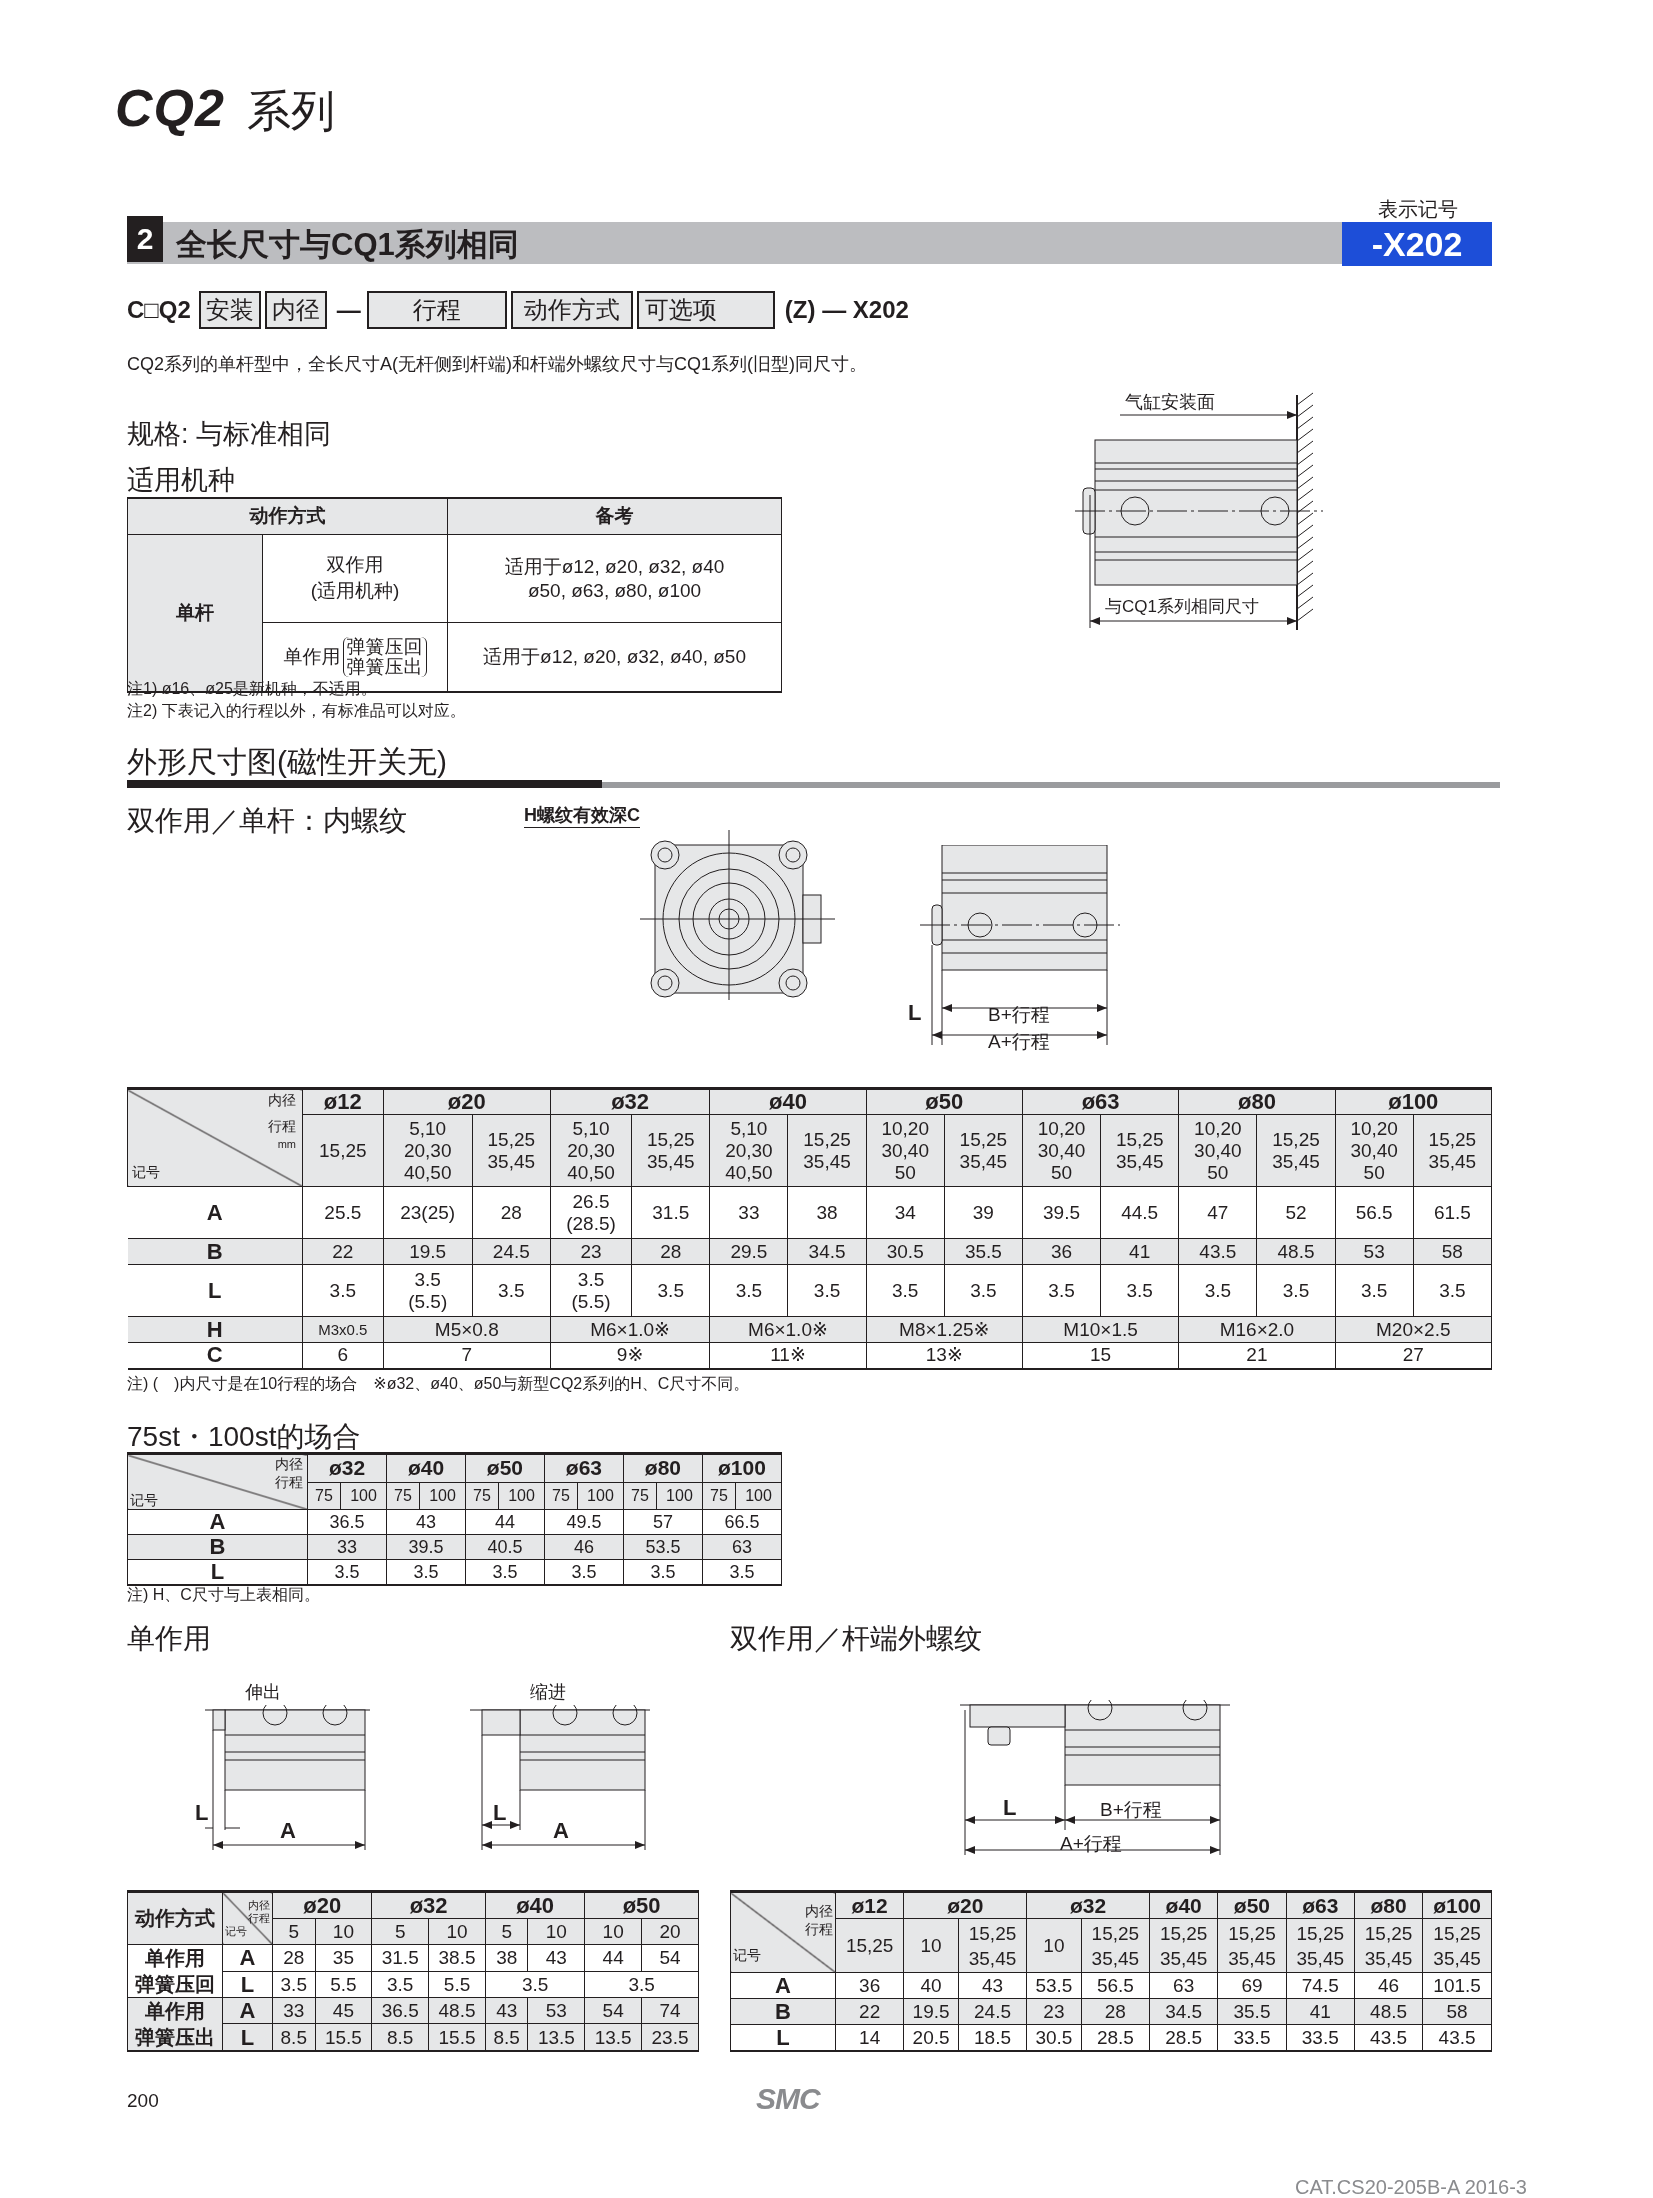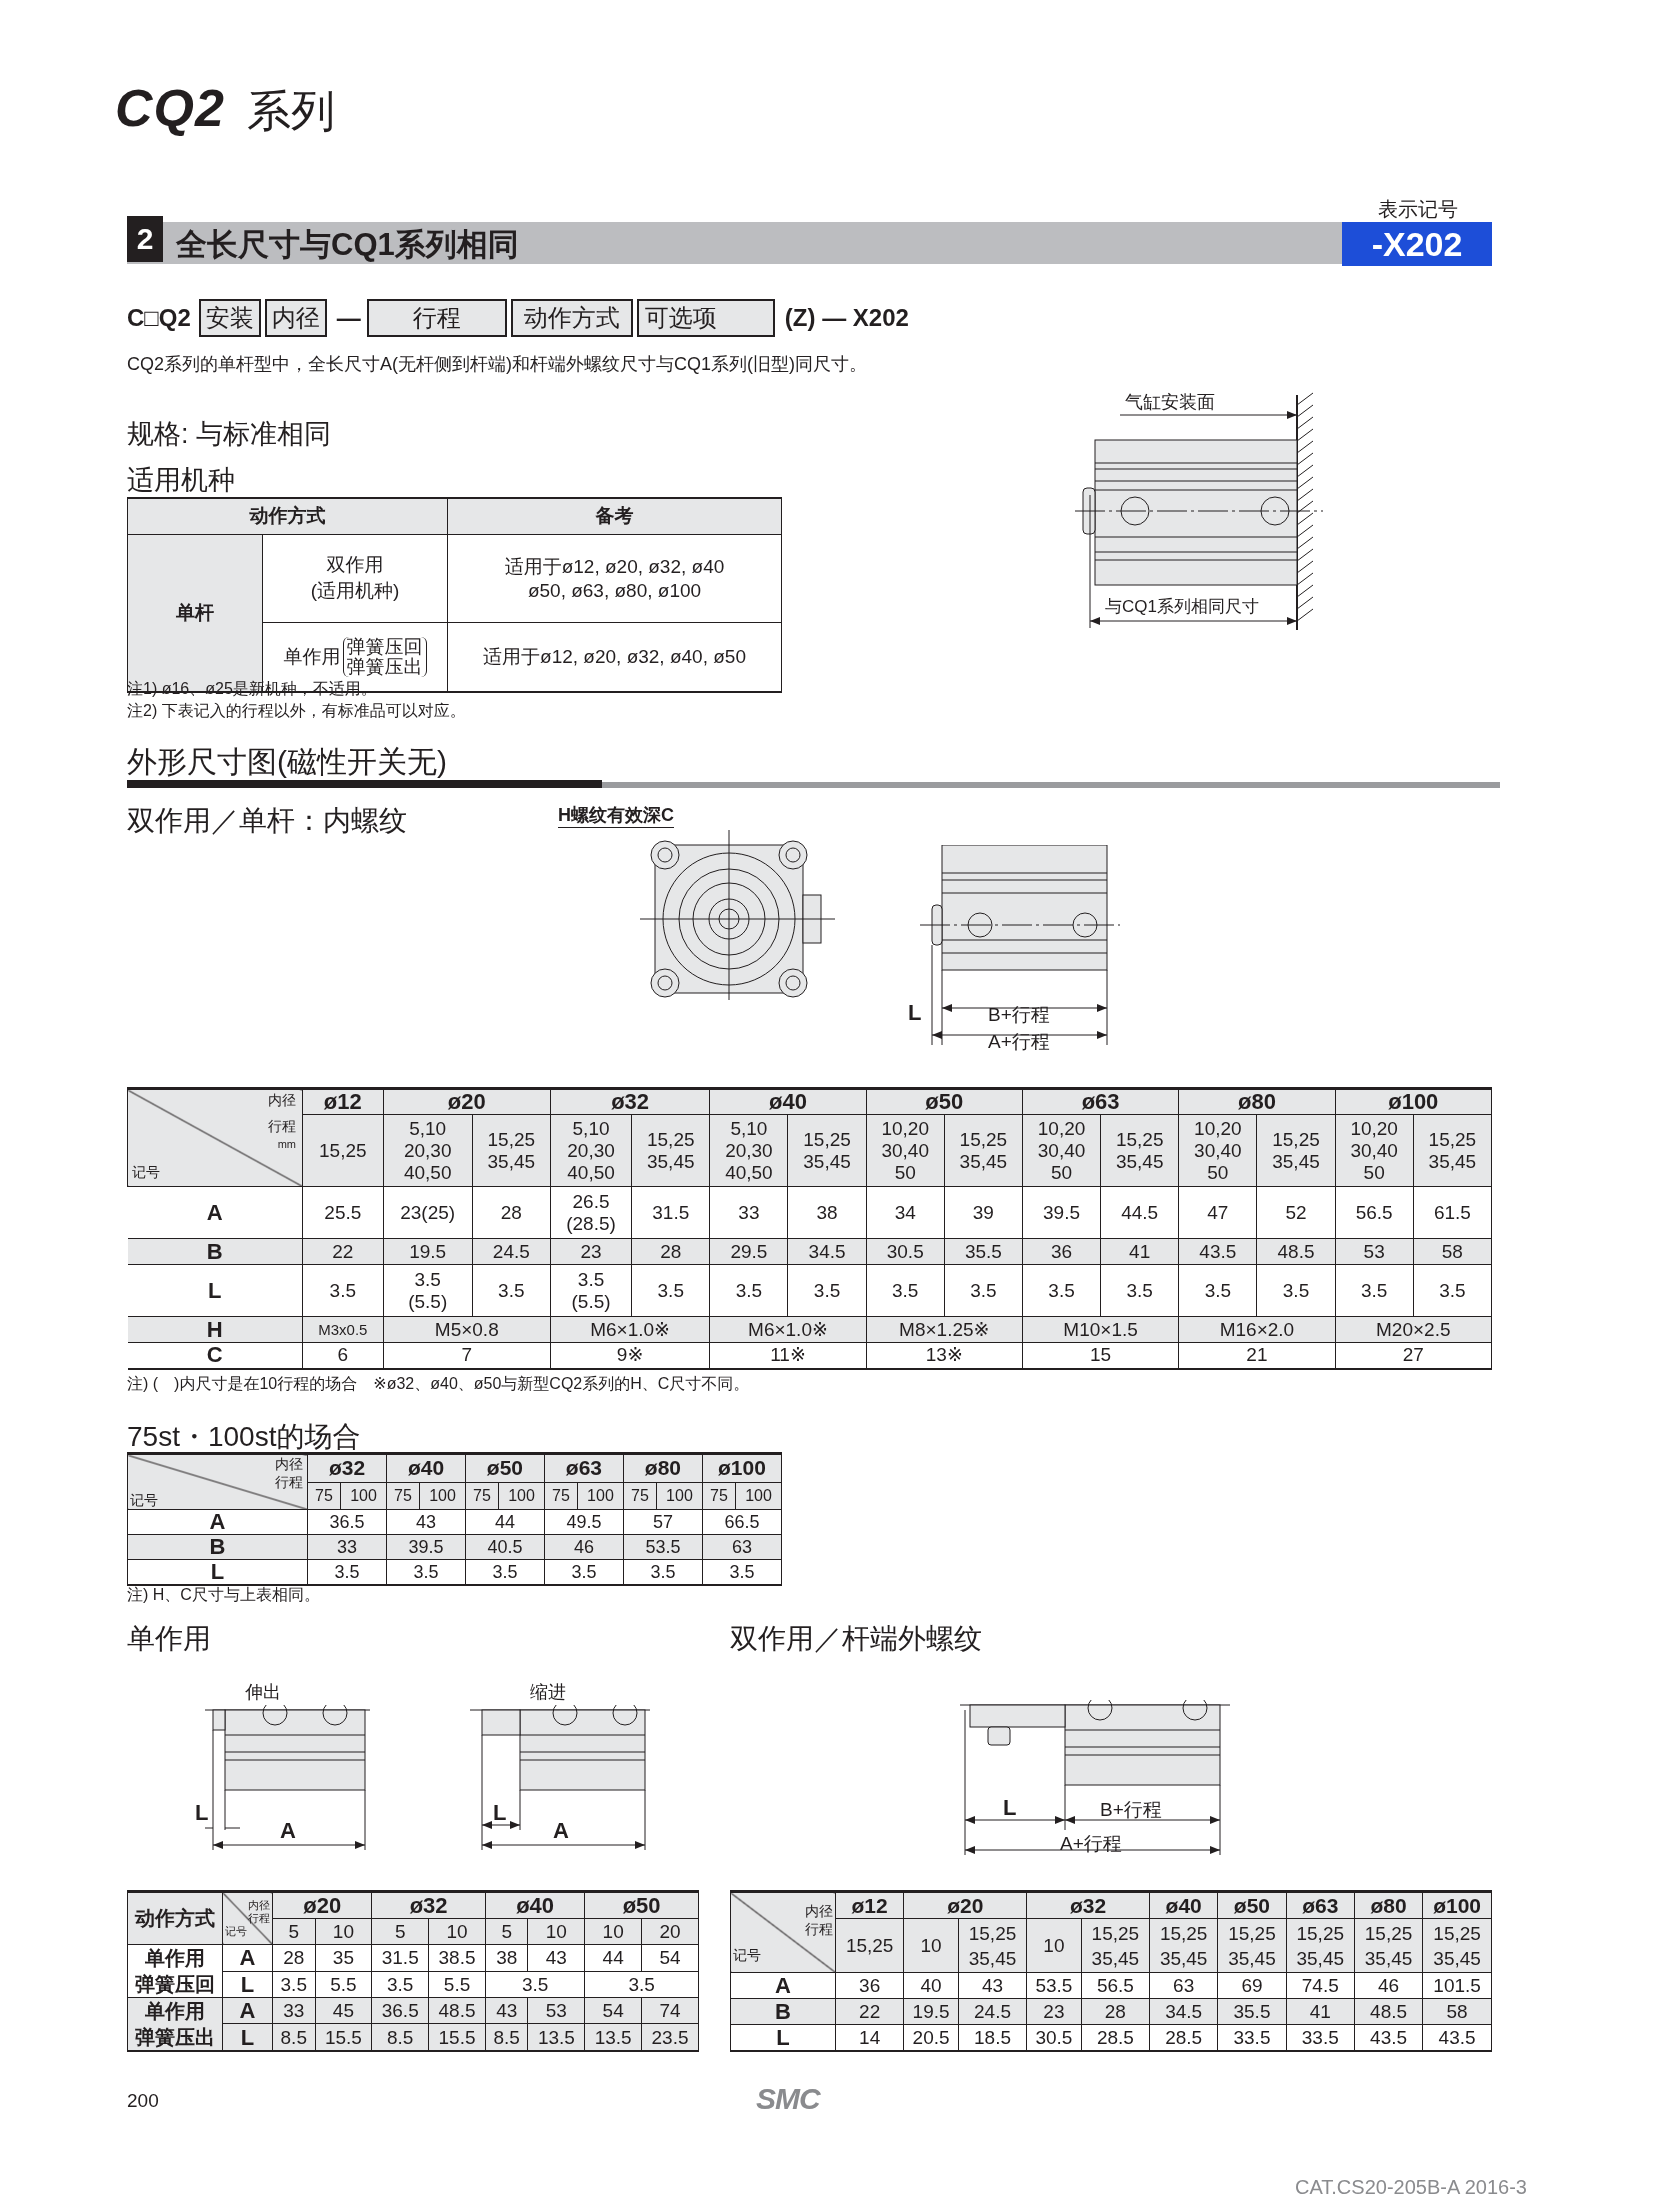--- a/index.html
+++ b/index.html
@@ -6,21 +6,21 @@
   body { width: 1653px; height: 2198px; background: #fff; position: relative; font-family: "Liberation Sans", "DejaVu Sans", sans-serif; color: #231f20; overflow: hidden; }
   .abs { position: absolute; }
   .page-title { left: 115px; top: 78px; font-size: 52px; }
   .page-title .cq { font-weight: bold; font-style: italic; letter-spacing: 1px; }
   .page-title .xl { font-size: 44px; margin-left: 22px; }
   .disp-label { left: 1378px; top: 196px; font-size: 20px; }
   .sec-bar { left: 127px; top: 222px; width: 1215px; height: 42px; background: #bcbdc0; }
   .sec-num { left: 127px; top: 216px; width: 36px; height: 46px; background: #231f20; color: #fff; font-weight: bold; font-size: 30px; text-align: center; line-height: 46px; }
   .sec-title { left: 176px; top: 224px; font-size: 31px; font-weight: bold; }
   .x202 { left: 1342px; top: 222px; width: 150px; height: 44px; background: #1d4ed8; color: #fff; font-size: 34px; font-weight: bold; text-align: center; line-height: 44px; }
-  .code-line { left: 127px; top: 290px; height: 40px; display: flex; align-items: center; font-size: 24px; font-weight: bold; margin-top: 8px; }
+  .code-line { left: 127px; top: 290px; height: 40px; display: flex; align-items: center; font-size: 24px; font-weight: bold; }
   .code-box { border: 2px solid #231f20; background: #e6e7e8; height: 38px; line-height: 34px; font-weight: normal; text-align: center; margin-right: 4px; font-size: 24px; }
   .code-sep { margin: 0 6px; font-weight: bold; }
   .desc { left: 127px; top: 352px; font-size: 18px; }
   .h2 { font-size: 27px; }
   .spec { left: 127px; top: 416px; }
   .apl { left: 127px; top: 462px; }
   table { border-collapse: collapse; }
   td, th { font-weight: normal; text-align: center; vertical-align: middle; }
   .t1 { position: absolute; left: 127px; top: 497px; width: 655px; font-size: 19px; border-top: 2px solid #231f20; border-bottom: 2px solid #231f20; }
   .t1 td { border: 1px solid #231f20; padding: 2px 4px; }
@@ -162,21 +162,21 @@
     <polygon points="222,236 212,232 212,240" fill="#231f20"></polygon>
   </svg>
   <div class="abs" style="left:30px;top:210px;font-size:17px">与CQ1系列相同尺寸</div>
 </div>
 
 <div class="abs h-out">外形尺寸图(磁性开关无)</div>
 <div class="abs bar-dark"></div>
 <div class="abs bar-gray"></div>
 <div class="abs h-dbl">双作用／单杆：内螺纹</div>
 
-<div class="abs" style="left:558px;top:803px;font-size:18px;font-weight:bold;border-bottom:1px solid #231f20">H螺纹有效深C</div>
+<div class="abs" style="left:524px;top:803px;font-size:18px;font-weight:bold;border-bottom:1px solid #231f20">H螺纹有效深C</div>
 
 <svg class="drw" style="left:640px;top:830px" width="200" height="170">
   <rect x="15" y="15" width="148" height="148" rx="10" fill="#e6e7e8" stroke="#231f20"></rect>
   <circle cx="89" cy="89" r="66" fill="none" stroke="#231f20"></circle>
   <circle cx="89" cy="89" r="50" fill="none" stroke="#231f20"></circle>
   <circle cx="89" cy="89" r="36" fill="none" stroke="#231f20"></circle>
   <circle cx="89" cy="89" r="20" fill="none" stroke="#231f20"></circle>
   <circle cx="89" cy="89" r="10" fill="none" stroke="#231f20"></circle>
   <circle cx="25" cy="25" r="14" fill="#e6e7e8" stroke="#231f20"></circle>
     <circle cx="25" cy="25" r="7" fill="none" stroke="#231f20"></circle>

